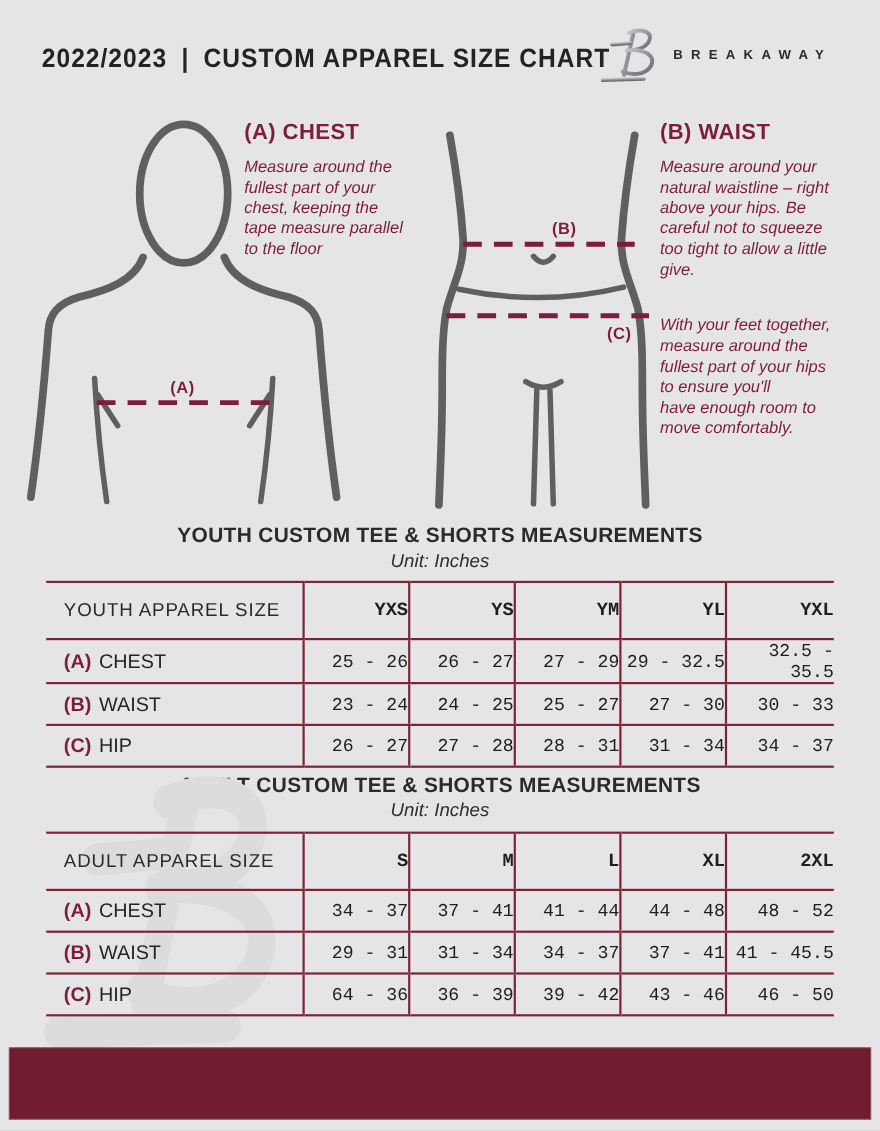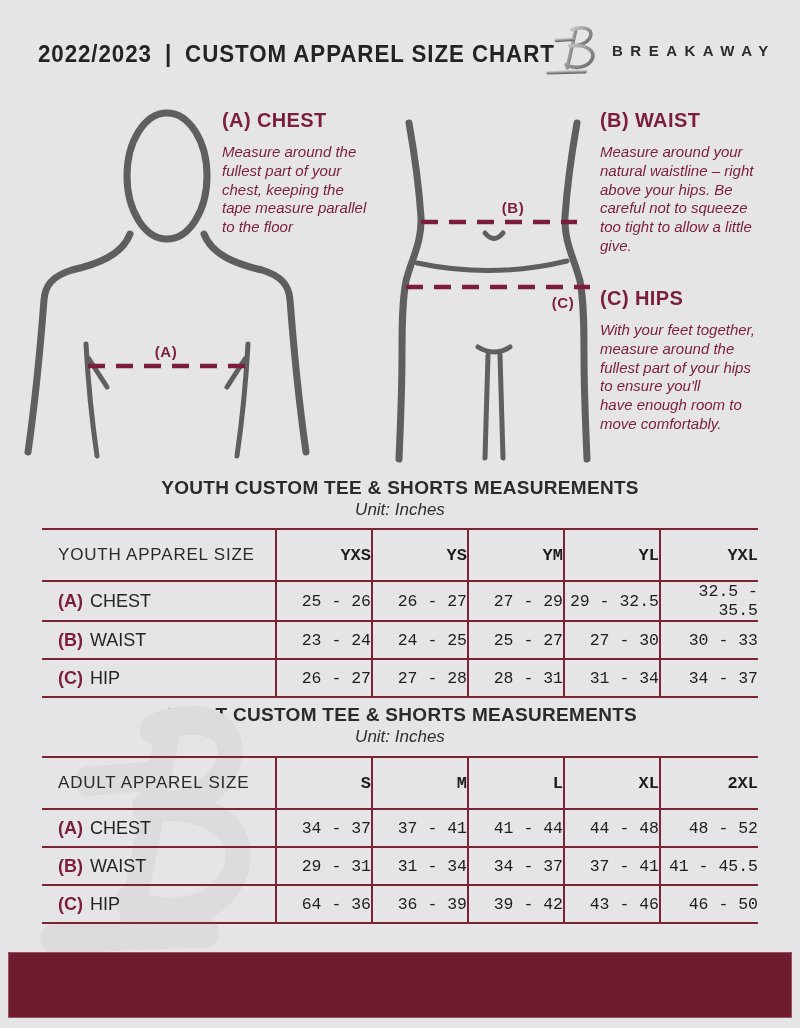--- a/index.html
+++ b/index.html
@@ -15,21 +15,21 @@
     font-family:"Liberation Sans",sans-serif;color:var(--text-dark);padding-left:12px;
   }
   
   .doc-title{
     position:absolute;left:38px;top:40px;display:flex;gap:14px;align-items:baseline;
     font-size:24px;font-weight:700;letter-spacing:1px;color:#232323;
     transform:scaleX(.93);transform-origin:left center;white-space:nowrap;
   }
   .brand{position:absolute;left:542px;top:22px;display:flex;align-items:center;}
   .logo-svg{width:60px;height:56px;}
-  .brand-name{font-size:15px;font-weight:700;letter-spacing:7.5px;color:#2b2b2b;margin-left:10px;}
+  .brand-name{font-size:12px;font-weight:700;letter-spacing:7.5px;color:#2b2b2b;margin-left:10px;}
   
   svg.fig{position:absolute;overflow:visible;}
   .body{fill:none;stroke:var(--figure-gray);stroke-width:7;stroke-linecap:round;}
   .body.thin{stroke-width:5;}
   .dash{stroke:var(--maroon);stroke-width:4.5;stroke-dasharray:17 11;fill:none;}
   .dlabel{font-family:"Liberation Sans",sans-serif;font-size:15px;font-weight:700;
     fill:var(--maroon);text-anchor:middle;letter-spacing:.5px;}
   
   .instr{position:absolute;}
   .instr h3{font-size:20px;font-weight:700;color:var(--maroon);letter-spacing:.4px;margin-bottom:11px;}
@@ -117,21 +117,20 @@
 
   <div class="instr" style="left:222px;top:109px;width:152px">
     <h3>(A) CHEST</h3>
     <p>Measure around the fullest part of your chest, keeping the tape measure parallel to the floor</p>
   </div>
   <div class="instr" style="left:600px;top:109px;width:160px">
     <h3>(B) WAIST</h3>
     <p>Measure around your natural waistline – right above your hips. Be careful not to squeeze too tight to allow a little give.</p>
   </div>
   <div class="instr" style="left:600px;top:287px;width:162px">
-    <h3>(C) HIPS</h3>
     <p>With your feet together, measure around the fullest part of your hips to ensure you'll
 have enough room to move comfortably.</p>
   </div>
 
   <svg class="watermark" viewBox="0 0 100 92" preserveAspectRatio="none">
     <g class="wm-stroke">
       <path d="M57,10 L42,76"></path>
       <path d="M24,30 L52,28"></path>
       <path d="M50,12 C72,4 88,13 79,27 C73,36 60,39 47,39"></path>
       <path d="M47,39 C74,36 92,48 82,64 C73,77 52,77 40,71"></path>

